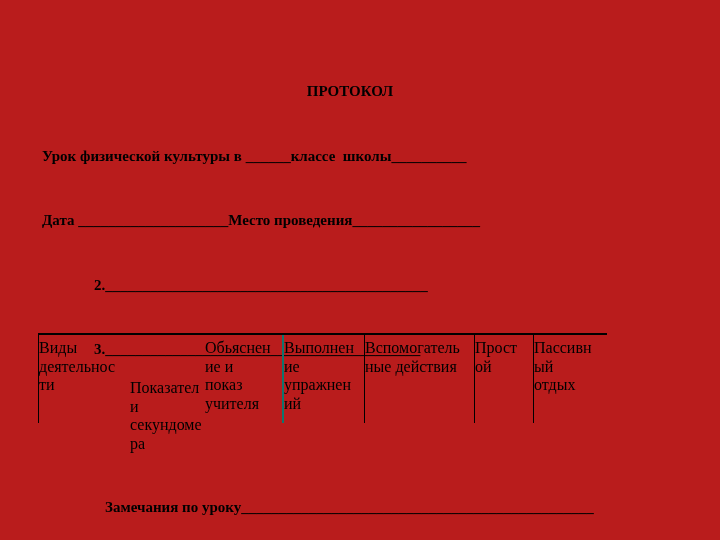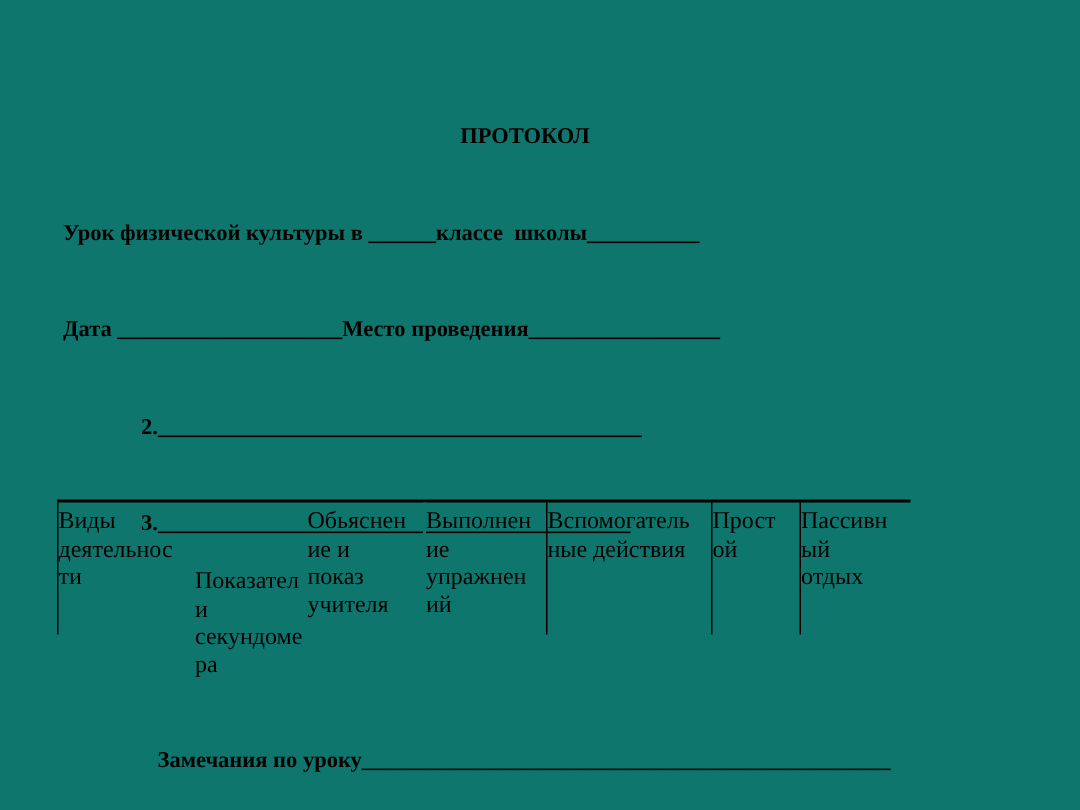--- a/index.html
+++ b/index.html
@@ -1,20 +1,20 @@
 <!DOCTYPE html>
 <html><head>
 <meta charset="utf-8">
 <style>
   html, body { margin: 0; padding: 0; }
   .page {
     position: relative;
     width: 720px;
     height: 540px;
-    background: #0f766e;
+    background: #b91c1c;
     color: #000000;
     font-family: "Liberation Serif", "DejaVu Serif", serif;
     overflow: hidden;
   }
   
   .content {
     position: absolute;
     left: 42px;
     top: 38px;
     width: 616px;

